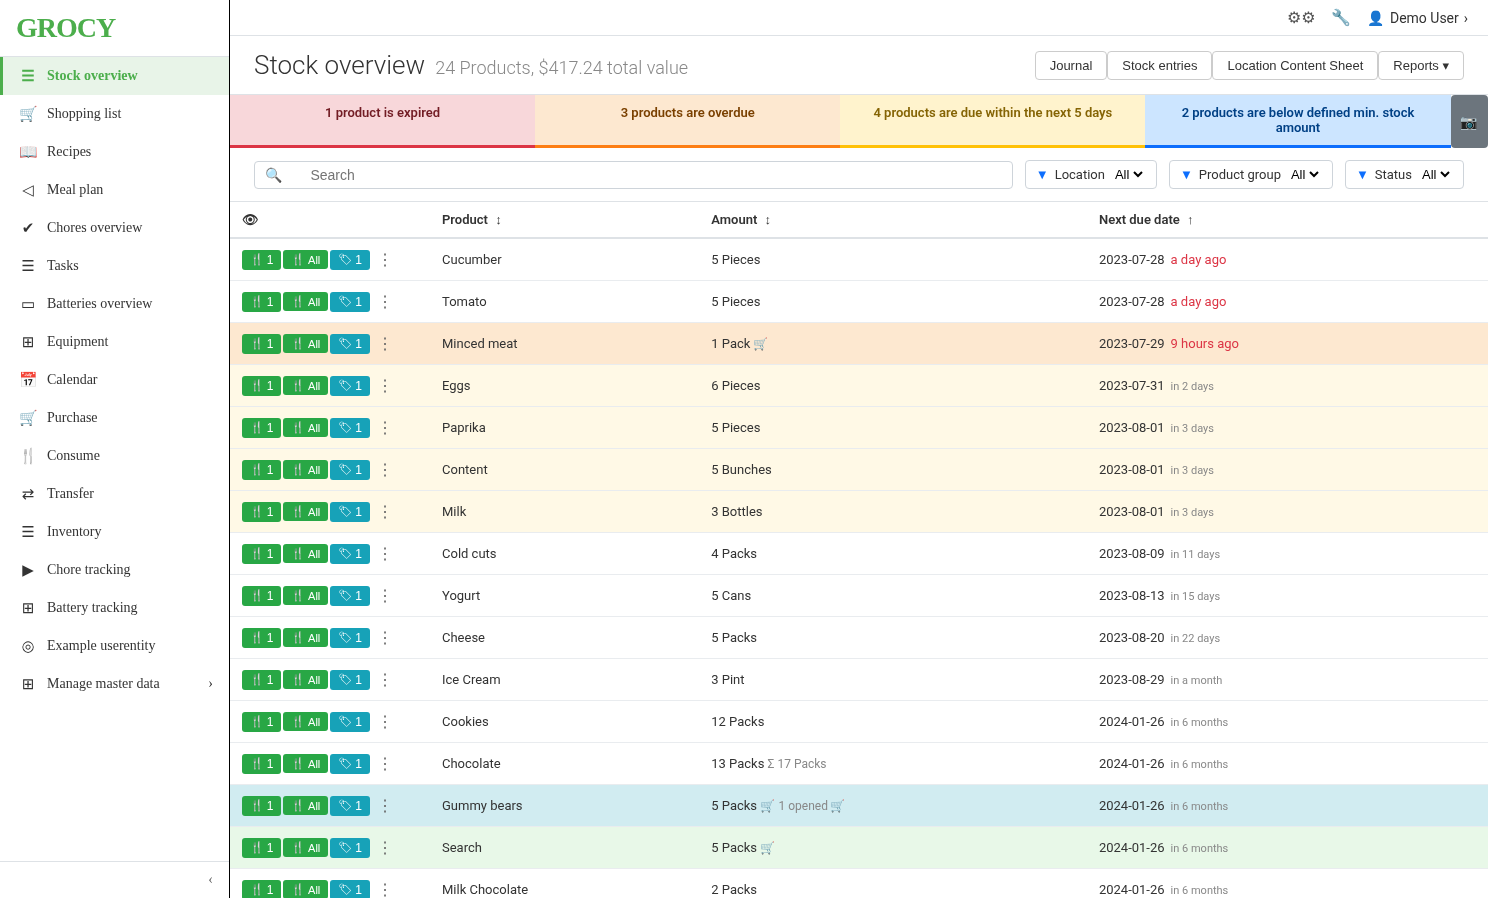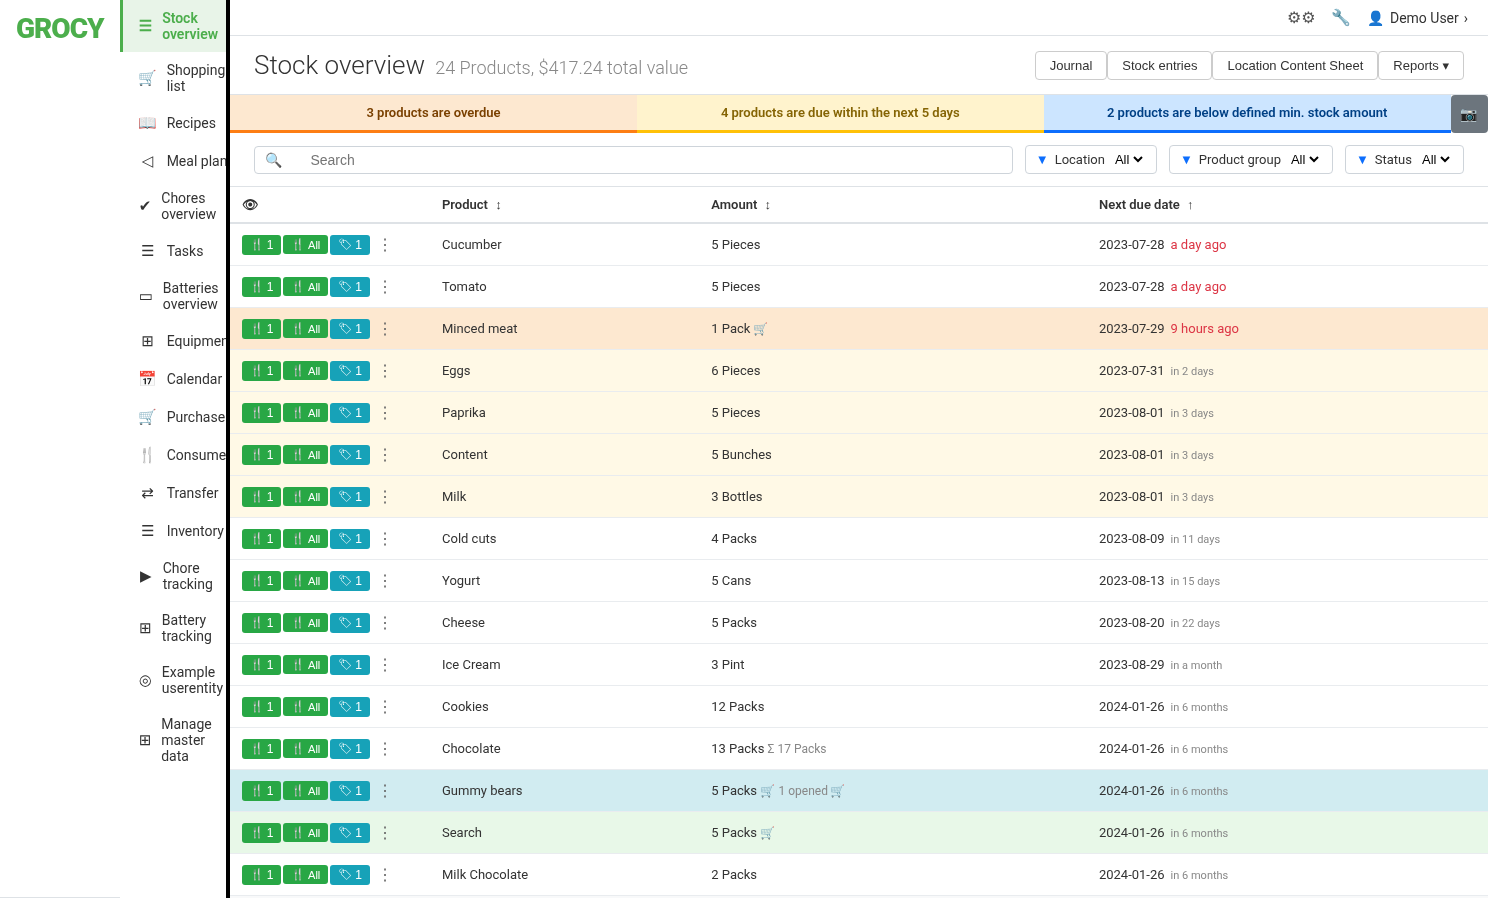--- a/index.html
+++ b/index.html
@@ -3,24 +3,26 @@
   <meta charset="utf-8">
   <style>
     * { box-sizing: border-box; margin: 0; padding: 0; }
     body { font-family: -apple-system, BlinkMacSystemFont, 'Segoe UI', Roboto, sans-serif; font-size: 14px; background: #f8f9fa; display: flex; height: 100vh; overflow: hidden; }
 
     
     #sidebar {
       width: 230px;
       min-width: 230px;
       background: #fff;
-      border-right: 4px solid #000000;
-      display: flex;
+      border-right: 1px solid #000000;
+      display: flex;
+      flex-direction: column;
       overflow-y: auto;
       height: 100vh;
+      font-family: Liberation Serif, serif;
     }
     .sidebar-logo {
       padding: 12px 16px;
       border-bottom: 1px solid #dee2e6;
     }
     .sidebar-logo .logo-text {
       font-size: 28px;
       font-weight: 900;
       color: #4cae4c;
       letter-spacing: -1px;
@@ -378,20 +380,21 @@
       </div>
       <div class="page-actions">
         <button class="btn">Journal</button>
         <button class="btn">Stock entries</button>
         <button class="btn">Location Content Sheet</button>
         <button class="btn">Reports ▾</button>
       </div>
     </div>
 
     <div class="banners-container" id="banners-container">
+      <div class="status-banner banner-red">1 product is expired</div>
         <div class="status-banner banner-orange">3 products are overdue</div>
         <div class="status-banner banner-yellow">4 products are due within the next 5 days</div>
         <div class="status-banner banner-blue">2 products are below defined min. stock amount</div>
         <button class="camera-btn">📷</button>
     </div>
 
     <div class="filters-row">
       <div class="search-group">
         <span>🔍</span>
         <input type="text" id="search-input" placeholder="Search" style="">

